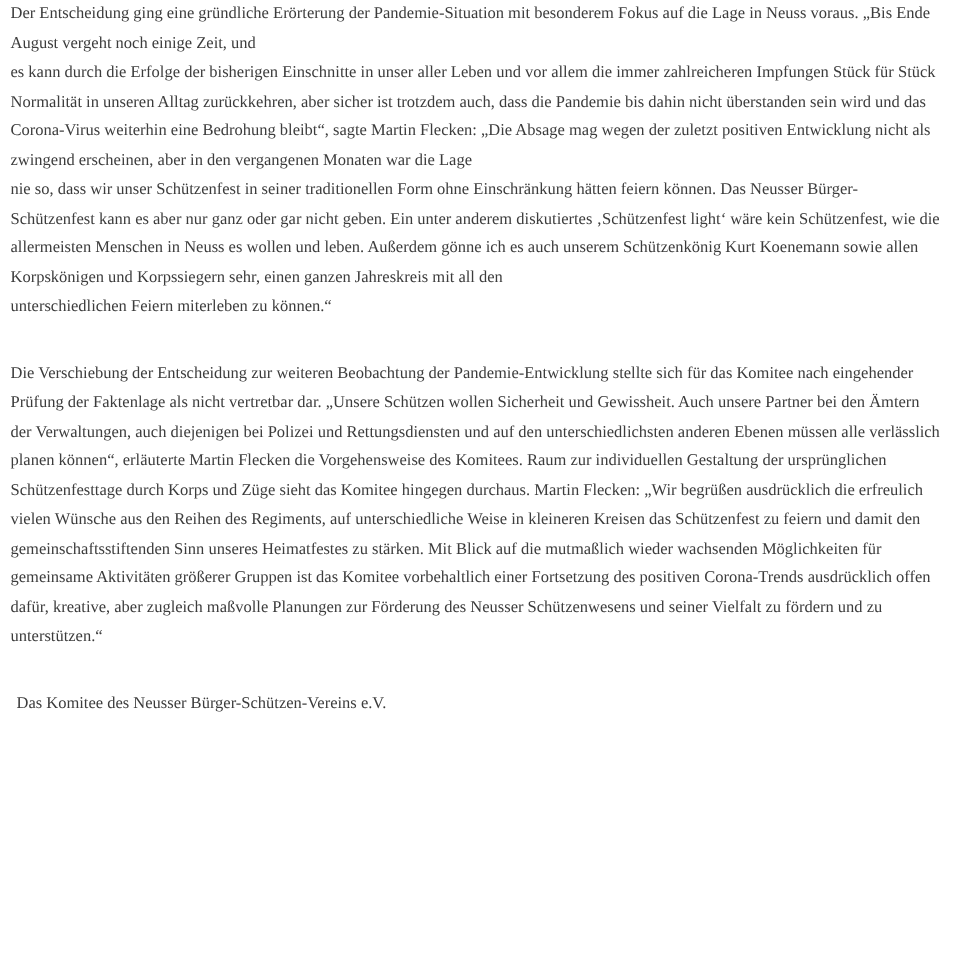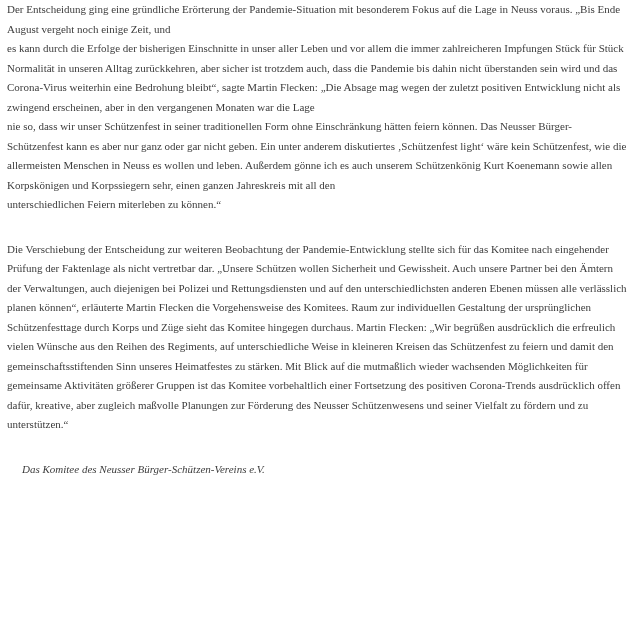--- a/index.html
+++ b/index.html
@@ -21,22 +21,21 @@
     line-height: 19.5px;
     color: #3c3c3c;
     -webkit-font-smoothing: antialiased;
   }
   .para {
     margin: 0 0 25px 0;
     white-space: pre-line;   
     text-align: left;
   }
   .signature {
-    margin: 15px;
-    font-style: italic;
+    margin: 4px;
     white-space: pre-line;
   }
 </style>
 </head>
 <body>
 
 <main class="article">
   <p class="para">Der Entscheidung ging eine gründliche Erörterung der Pandemie-Situation mit besonderem Fokus auf die Lage in Neuss voraus. „Bis Ende August vergeht noch einige Zeit, und
 es kann durch die Erfolge der bisherigen Einschnitte in unser aller Leben und vor allem die immer zahlreicheren Impfungen Stück für Stück Normalität in unseren Alltag zurückkehren, aber sicher ist trotzdem auch, dass die Pandemie bis dahin nicht überstanden sein wird und das Corona-Virus weiterhin eine Bedrohung bleibt“, sagte Martin Flecken: „Die Absage mag wegen der zuletzt positiven Entwicklung nicht als zwingend erscheinen, aber in den vergangenen Monaten war die Lage
 nie so, dass wir unser Schützenfest in seiner traditionellen Form ohne Einschränkung hätten feiern können. Das Neusser Bürger-Schützenfest kann es aber nur ganz oder gar nicht geben. Ein unter anderem diskutiertes ‚Schützenfest light‘ wäre kein Schützenfest, wie die allermeisten Menschen in Neuss es wollen und leben. Außerdem gönne ich es auch unserem Schützenkönig Kurt Koenemann sowie allen Korpskönigen und Korpssiegern sehr, einen ganzen Jahreskreis mit all den

